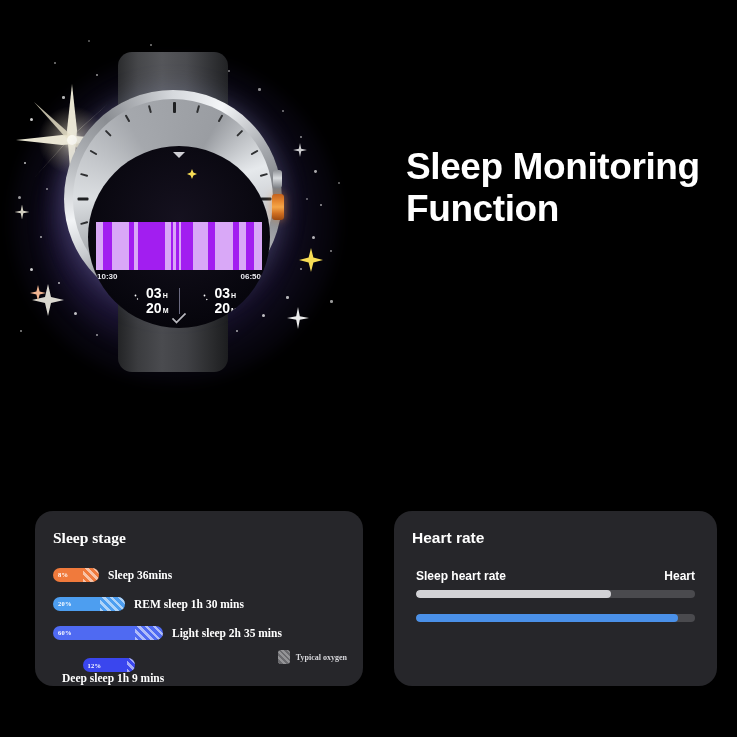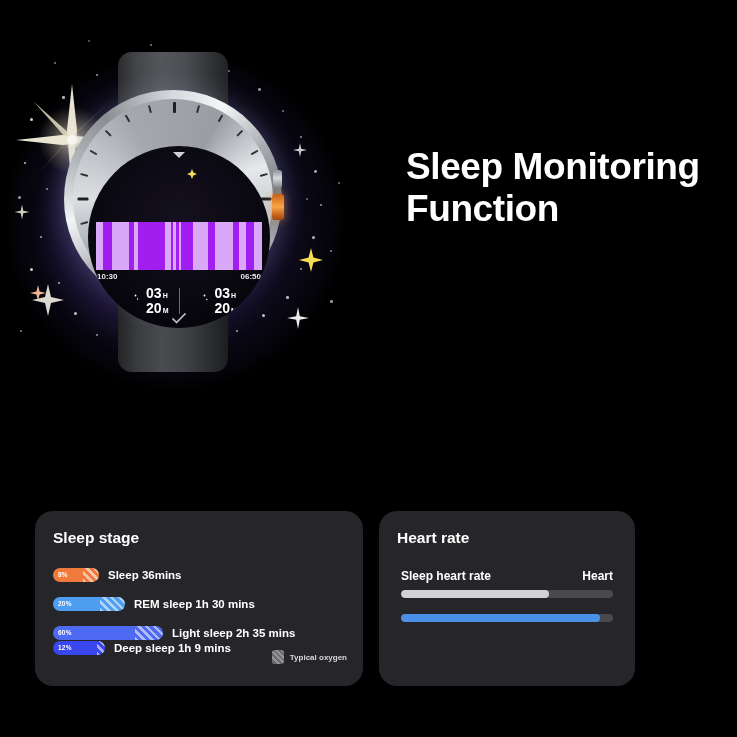--- a/index.html
+++ b/index.html
@@ -263,22 +263,22 @@
   }
 
   
   .panel {
     position: absolute;
     top: 511px;
     height: 175px;
     background: #26262a;
     border-radius: 18px;
   }
-  .panel-left  { left: 35px;  width: 328px; }
-  .panel-right { left: 379px; width: 256px; }
+  .panel-left  { left: 35px;  width: 328px; font-family: Liberation Serif, serif; }
+  .panel-right { left: 394px; width: 323px; }
 
   .panel-title {
     position: absolute;
     left: 18px; top: 18px;
     color: #ffffff;
     font-size: 15.5px;
     font-weight: 600;
   }
 
   
@@ -586,21 +586,21 @@
       </div>
       <div class="stage-row" style="top: 114px;">
         <div class="stage-bar" style="width: 110px;">
           <div class="stage-fill" style="width: 82px; background: rgb(79, 106, 242);">
             <span class="stage-pct">60%</span>
           </div>
           <div class="stage-hatch" style="width: 28px; background-color: rgb(79, 106, 242); background-image: repeating-linear-gradient(45deg, rgba(255, 255, 255, 0.55) 0px, rgba(255, 255, 255, 0.55) 2.5px, rgba(255, 255, 255, 0) 2.5px, rgba(255, 255, 255, 0) 5.5px);"></div>
         </div>
         <div class="stage-label">Light sleep 2h 35 mins</div>
       </div>
-      <div class="stage-row" style="top: 129px;">
+      <div class="stage-row" style="top: 147px; flex-direction: column;">
         <div class="stage-bar" style="width: 52px;">
           <div class="stage-fill" style="width: 44px; background: rgb(58, 70, 238);">
             <span class="stage-pct">12%</span>
           </div>
           <div class="stage-hatch" style="width: 8px; background-color: rgb(58, 70, 238); background-image: repeating-linear-gradient(45deg, rgba(255, 255, 255, 0.55) 0px, rgba(255, 255, 255, 0.55) 2.5px, rgba(255, 255, 255, 0) 2.5px, rgba(255, 255, 255, 0) 5.5px);"></div>
         </div>
         <div class="stage-label">Deep sleep 1h 9 mins</div>
       </div>
     </div>
   <div class="legend">

